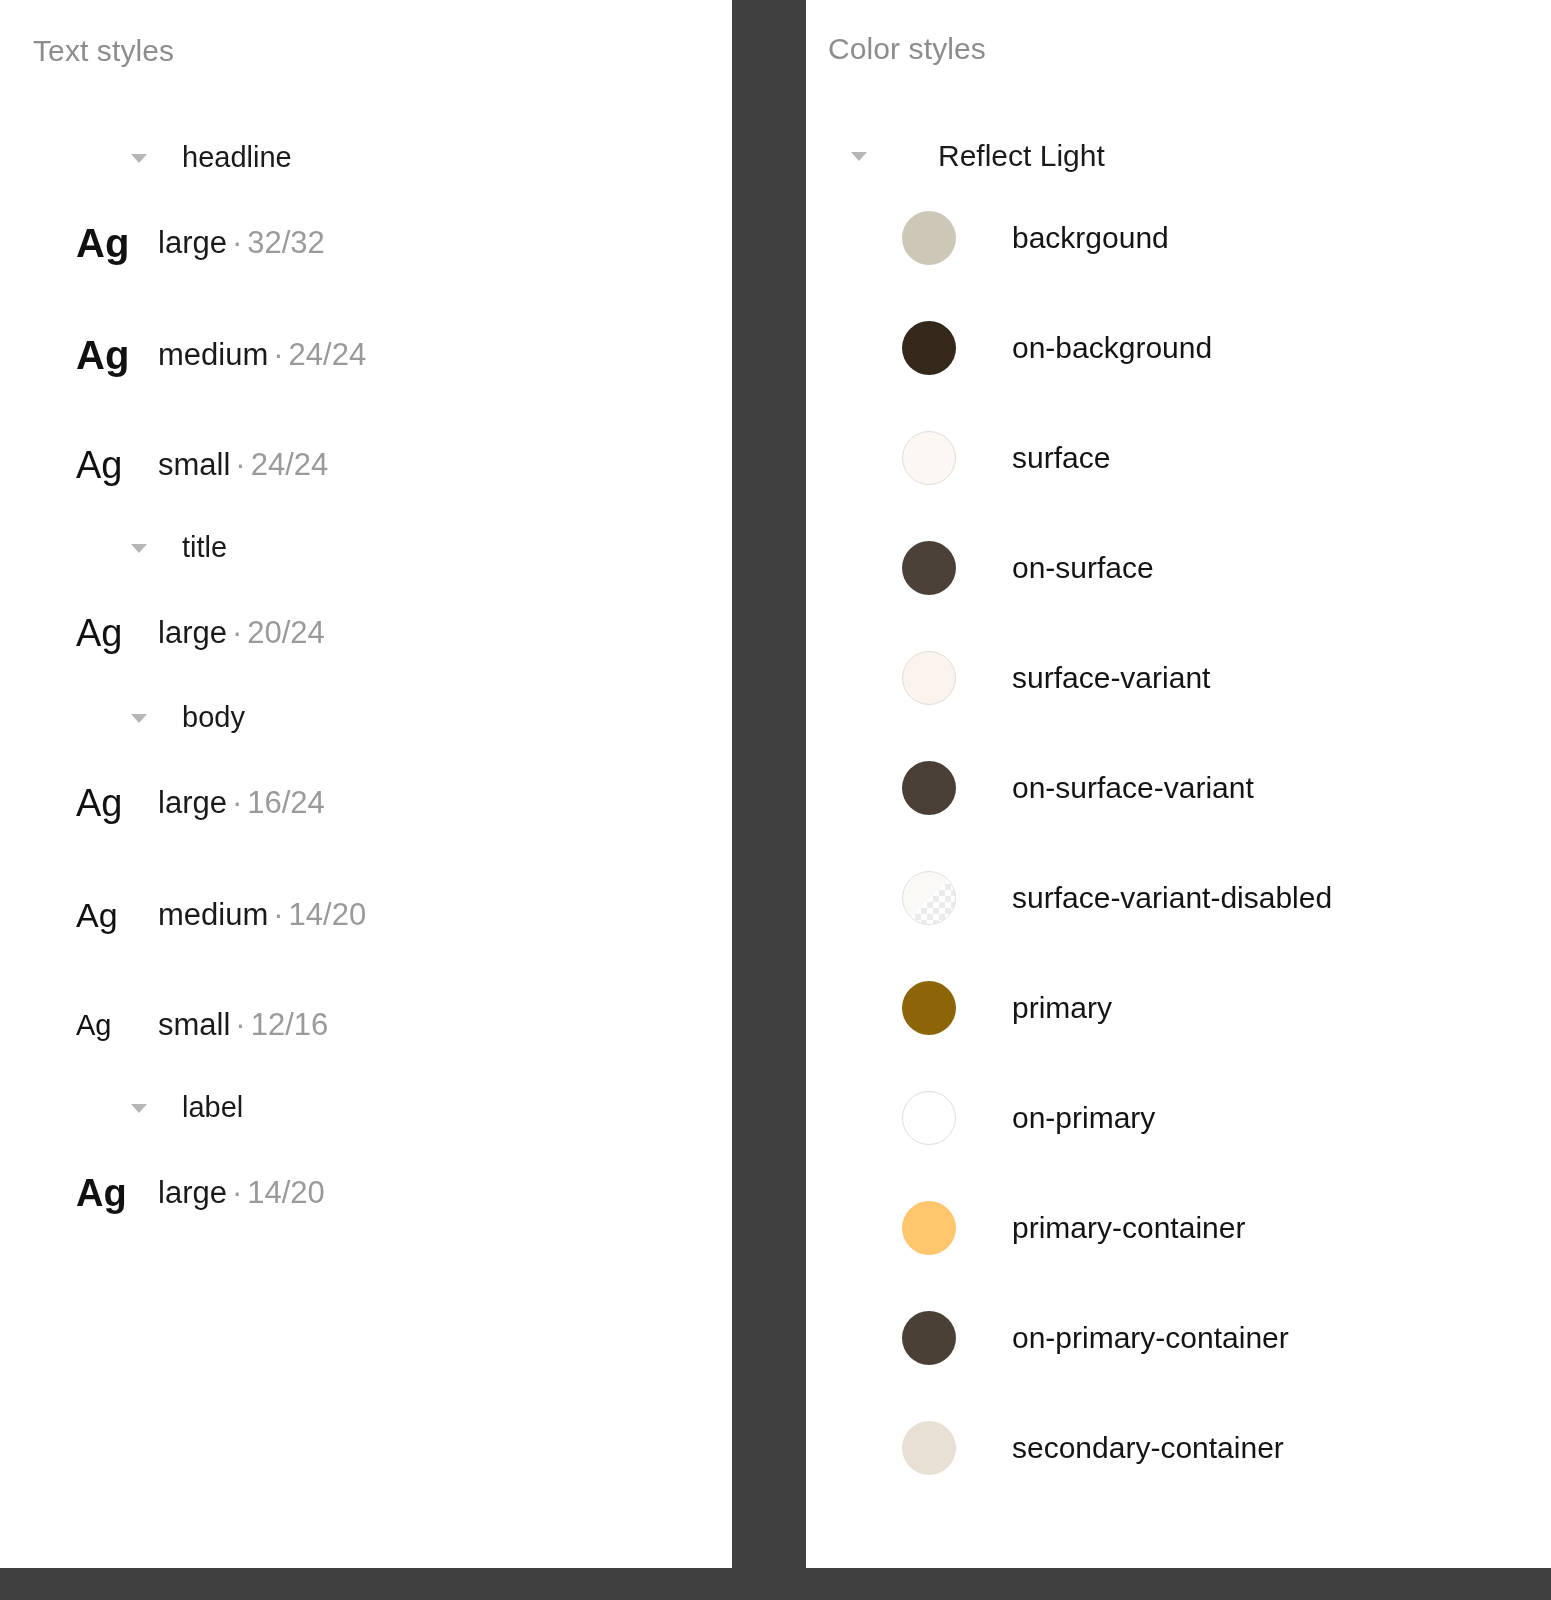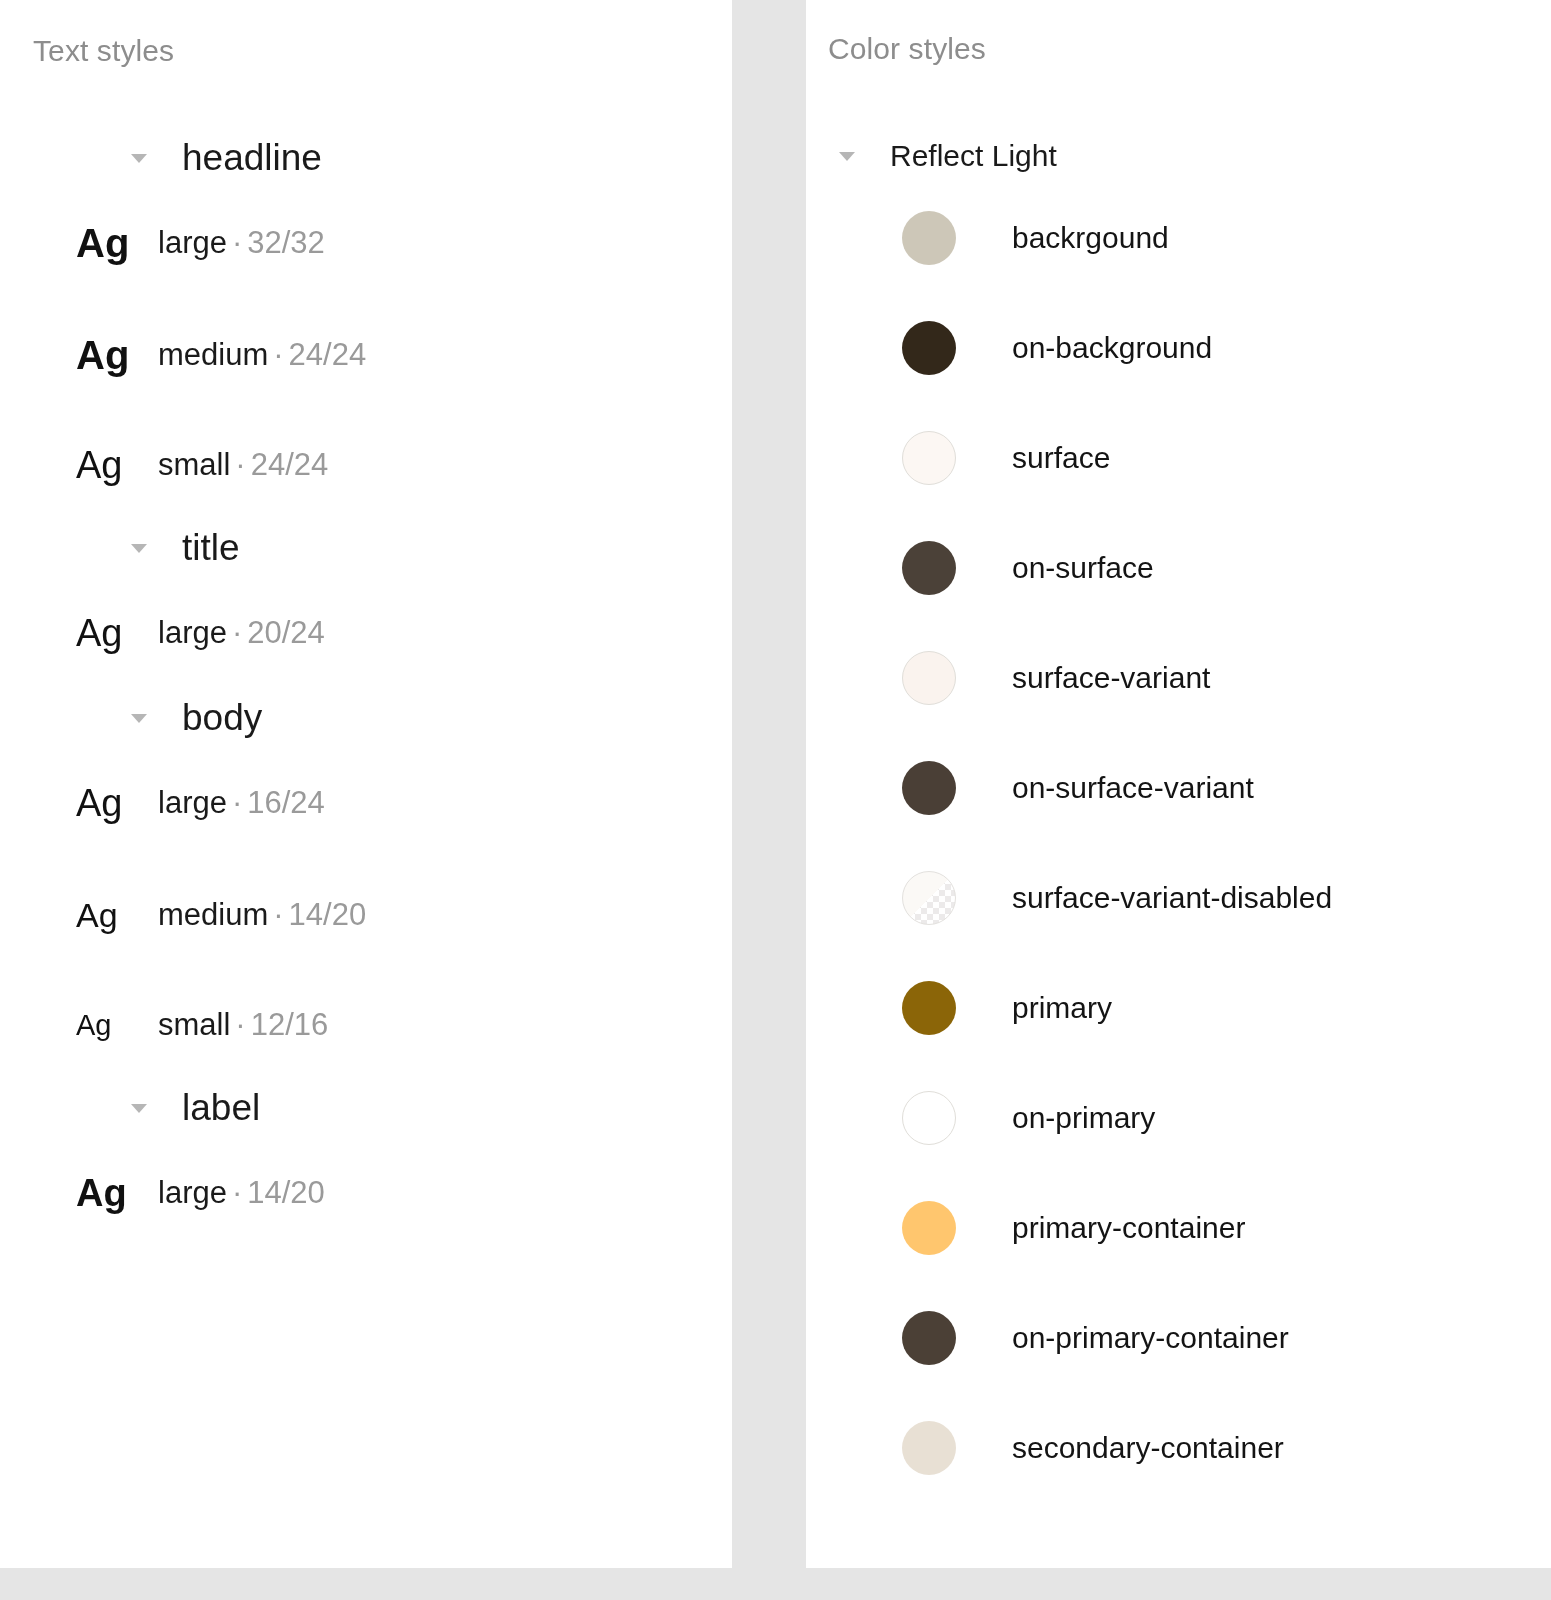--- a/index.html
+++ b/index.html
@@ -11,21 +11,21 @@
     width: 1551px;
     height: 1600px;
     font-family: "Liberation Sans", sans-serif;
     overflow: hidden;
   }
 
   .screen {
     position: relative;
     width: 1551px;
     height: 1600px;
-    background: #e5e5e5;
+    background: #404040;
   }
 
   
   .panel {
     position: absolute;
     top: 0;
     background: #ffffff;
     overflow: hidden;
   }
   .panel-left {
@@ -65,21 +65,21 @@
     align-items: center;
     height: 55px;
     white-space: nowrap;
   }
 
   
   .indent-0 { padding-left: 52px; }
   .indent-1 { padding-left: 128px; }
   .indent-2 { padding-left: 76px; }
 
-  .panel-right .indent-0 { padding-left: 30px; }
+  .panel-right .indent-0 { padding-left: 42px; gap: 36px; }
   .panel-right .indent-1 { padding-left: 96px; gap: 10px; }
 
   
   .caret {
     width: 22px;
     height: 22px;
     flex: 0 0 auto;
     position: relative;
     margin-right: 32px;
   }
@@ -89,21 +89,21 @@
     left: 3px;
     top: 7px;
     width: 0;
     height: 0;
     border-left: 8px solid transparent;
     border-right: 8px solid transparent;
     border-top: 9px solid #b6b6b6;
   }
 
   .group-label {
-    font-size: 37px;
+    font-size: 29px;
     color: #1a1a1a;
     font-weight: 400;
   }
   .group-label.root { font-size: 30px; }
 
   
   .ag-row { height: 110px; align-items: center; }
   .ag-row.first-of-group { height: 115px; }
 
   .ag-sample {

